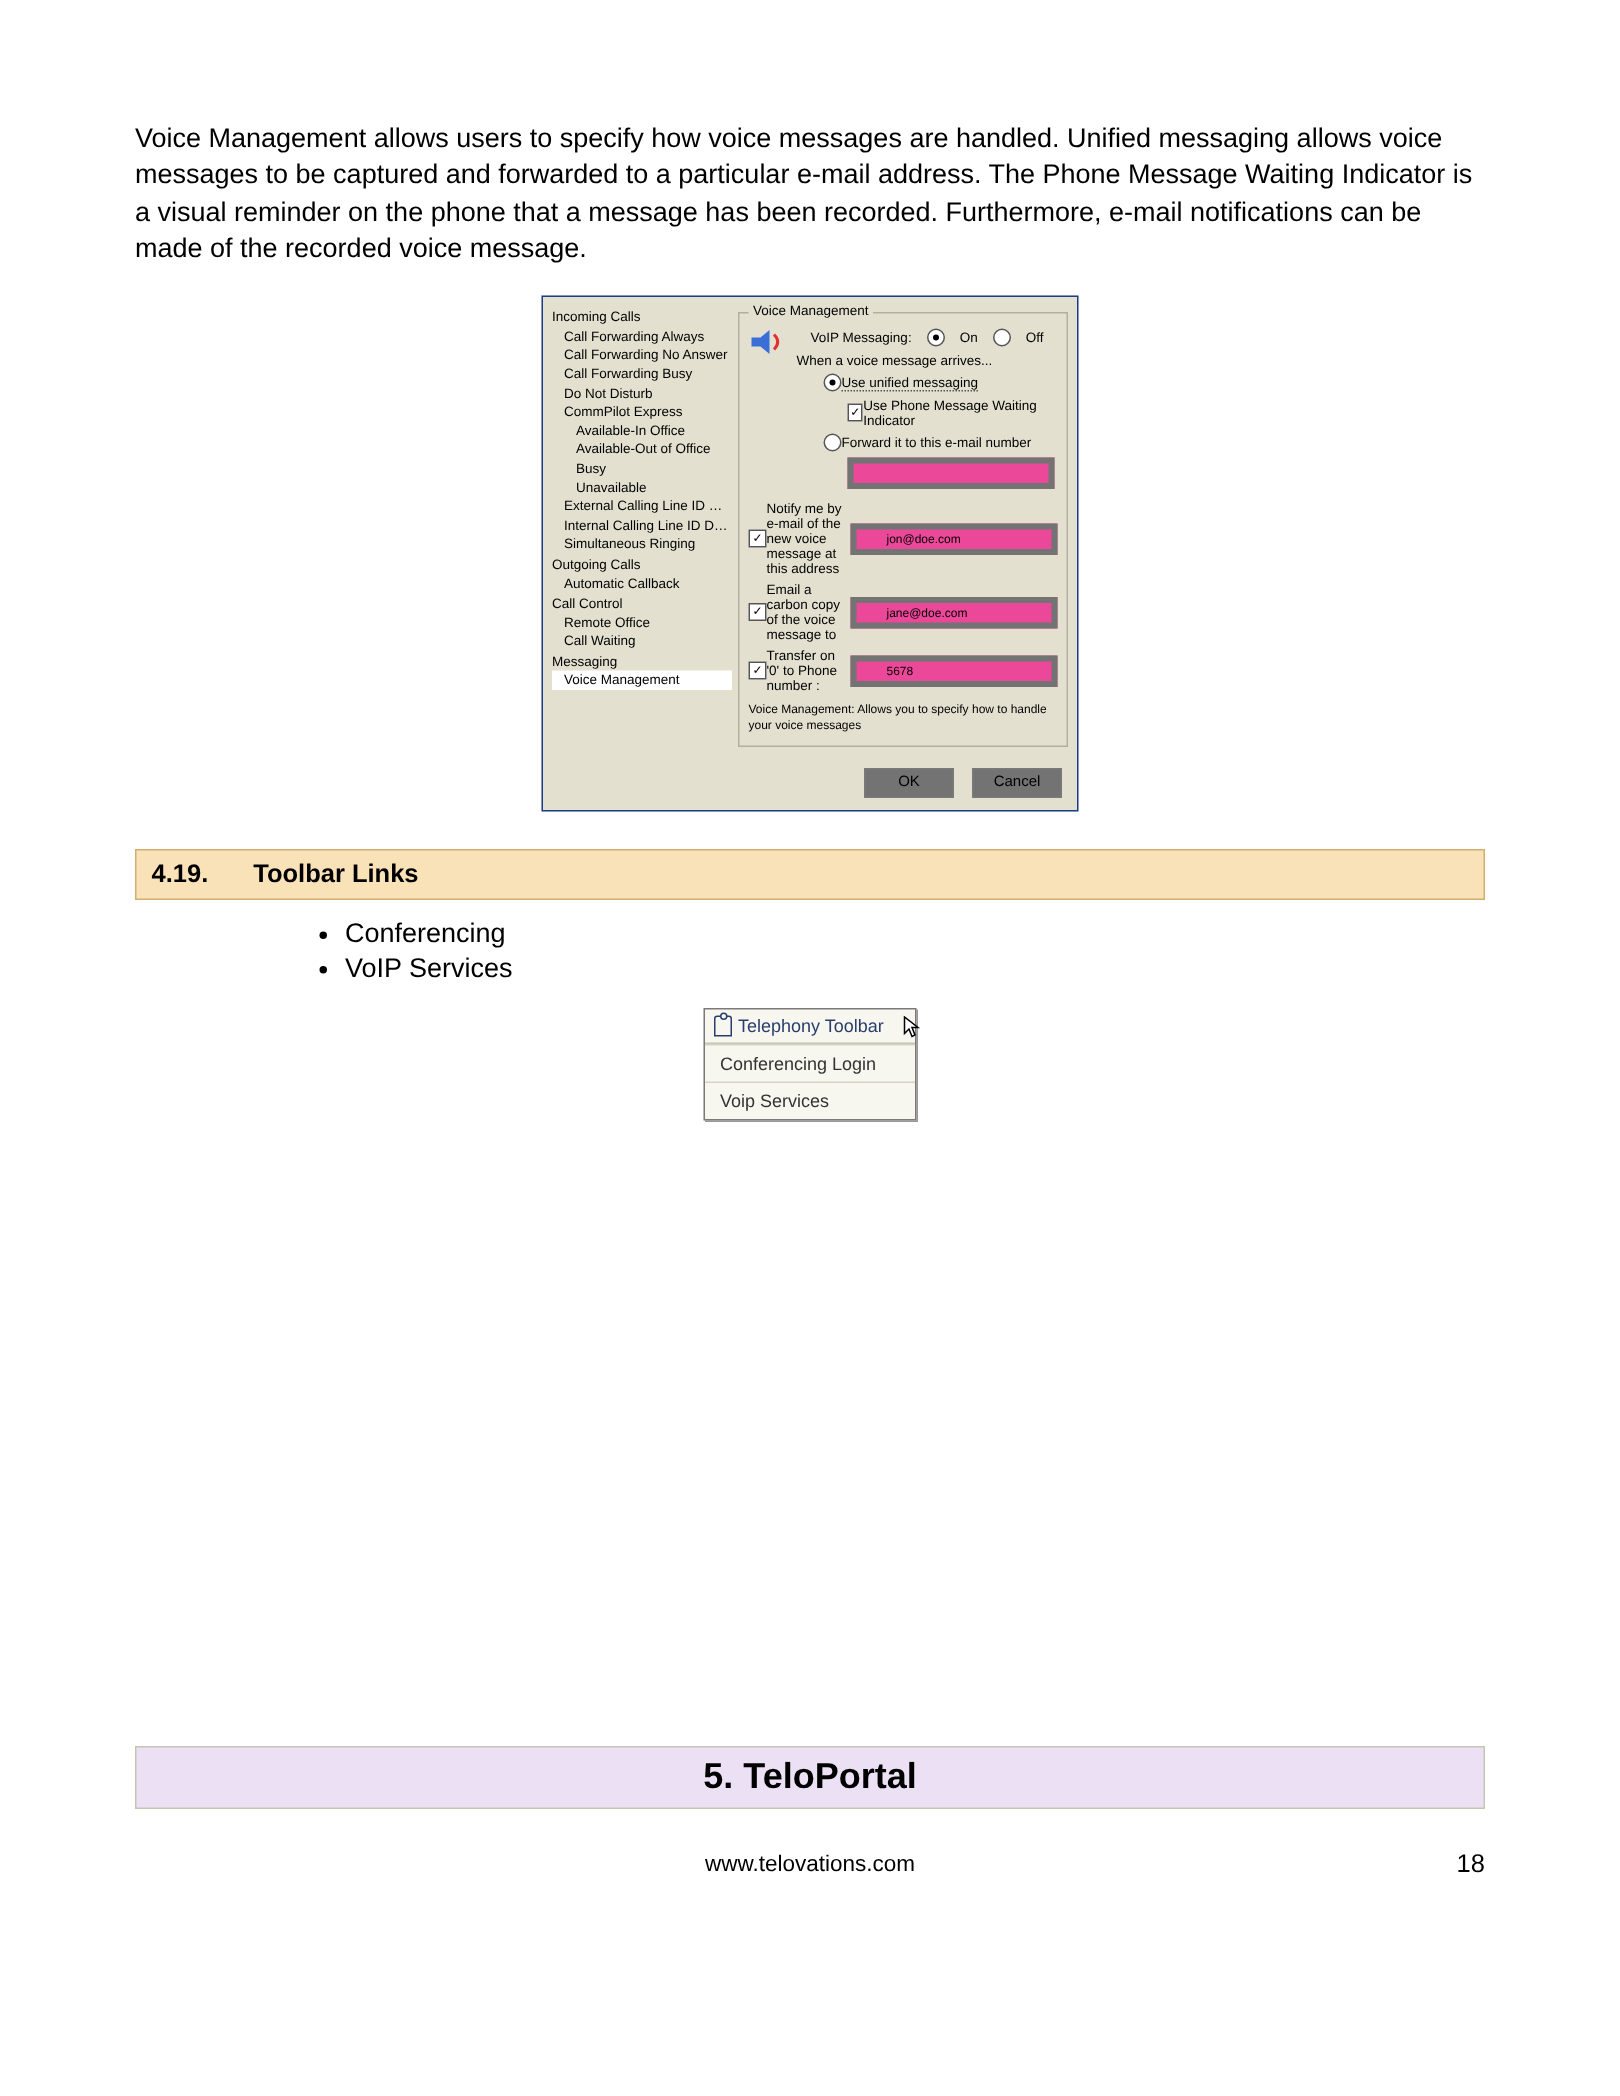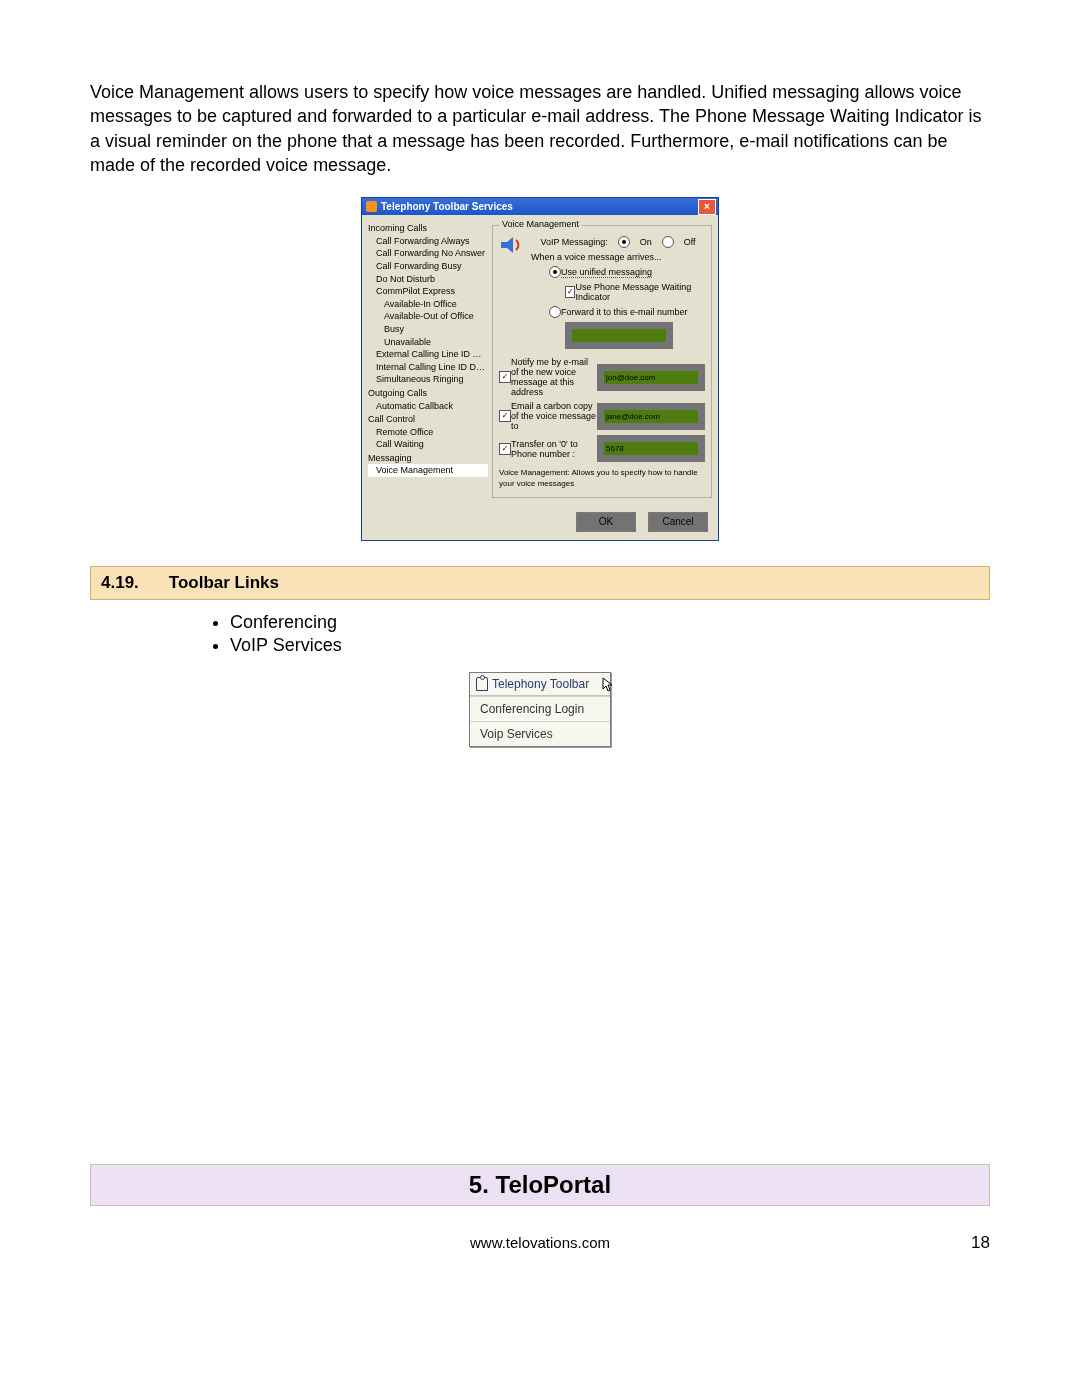--- a/index.html
+++ b/index.html
@@ -19,21 +19,21 @@
   .tree .sel{background:#fff;}
   .vm-panel{flex:1;}
   .fieldset{border:1px solid #b4af9c;padding:6px 6px 8px 6px;position:relative;margin-top:4px;}
   .legend{position:absolute;top:-7px;left:6px;background:#e4e0d0;padding:0 3px;font-size:9px;}
   .row{display:flex;align-items:center;gap:0;margin:4px 0;}
   .row .lbl{flex:1;}
   .radio,.check{width:10px;height:10px;border:1px solid #555;display:inline-flex;align-items:center;justify-content:center;font-size:7px;background:#fff;}
   .radio{border-radius:50%;}
   .radio.on::after{content:"";width:4px;height:4px;background:#000;border-radius:50%;}
   .check.on::after{content:"✓";font-size:8px;line-height:1;color:#000;}
-  .inp{border:7px solid #737373;background:#4d7c0f;height:13px;font-size:8px;padding:0 2px;display:flex;align-items:center;width:90px;}
+  .inp{border:4px solid #737373;background:#ec4899;height:13px;font-size:8px;padding:0 20px;display:flex;align-items:center;width:90px;}
   .desc{font-size:8px;margin-top:6px;line-height:1.3;}
   .vm-icon{width:26px;height:22px;display:inline-block;margin:2px 6px 2px 0;vertical-align:top;}
   .vm-icon svg{width:100%;height:100%;}
   .indent{padding-left:18px;}
   .btnbar{display:flex;justify-content:flex-end;gap:12px;padding:4px 10px 8px 0;}
   .winbtn{border:1px solid #7a7a7a;background:#737373;font-size:10px;width:58px;height:18px;display:flex;align-items:center;justify-content:center;}
   
   .sec-bar{background:#f9e2b8;border:1px solid #d0b070;padding:6px 10px;margin:10px 0 12px 0;}
   .sec-bar span.num{font-weight:bold;font-size:17px;margin-right:30px;}
   .sec-bar span.title{font-weight:bold;font-size:17px;}
@@ -55,27 +55,20 @@
 </style>
 </head>
 <body>
 
 <div class="page">
 
   <div class="intro">Voice Management allows users to specify how voice messages are handled. Unified messaging allows voice messages to be captured and forwarded to a particular e-mail address. The Phone Message Waiting Indicator is a visual reminder on the phone that a message has been recorded. Furthermore, e-mail notifications can be made of the recorded voice message.</div>
 
   <div class="dlg-wrap">
     <div class="dlg">
-      <div class="titlebar">
-        <span style="display:flex;align-items:center;">
-          <span class="ticon"></span>
-          <span>Telephony Toolbar Services</span>
-        </span>
-        <span class="close">×</span>
-      </div>
       <div class="dlg-body">
         <div class="tree">
           <div class="grp">Incoming Calls</div>
           <div class="item">Call Forwarding Always</div>
           <div class="item">Call Forwarding No Answer</div>
           <div class="item">Call Forwarding Busy</div>
           <div class="item">Do Not Disturb</div>
           <div class="item">CommPilot Express</div>
           <div class="sub">Available-In Office</div>
           <div class="sub">Available-Out of Office</div>

